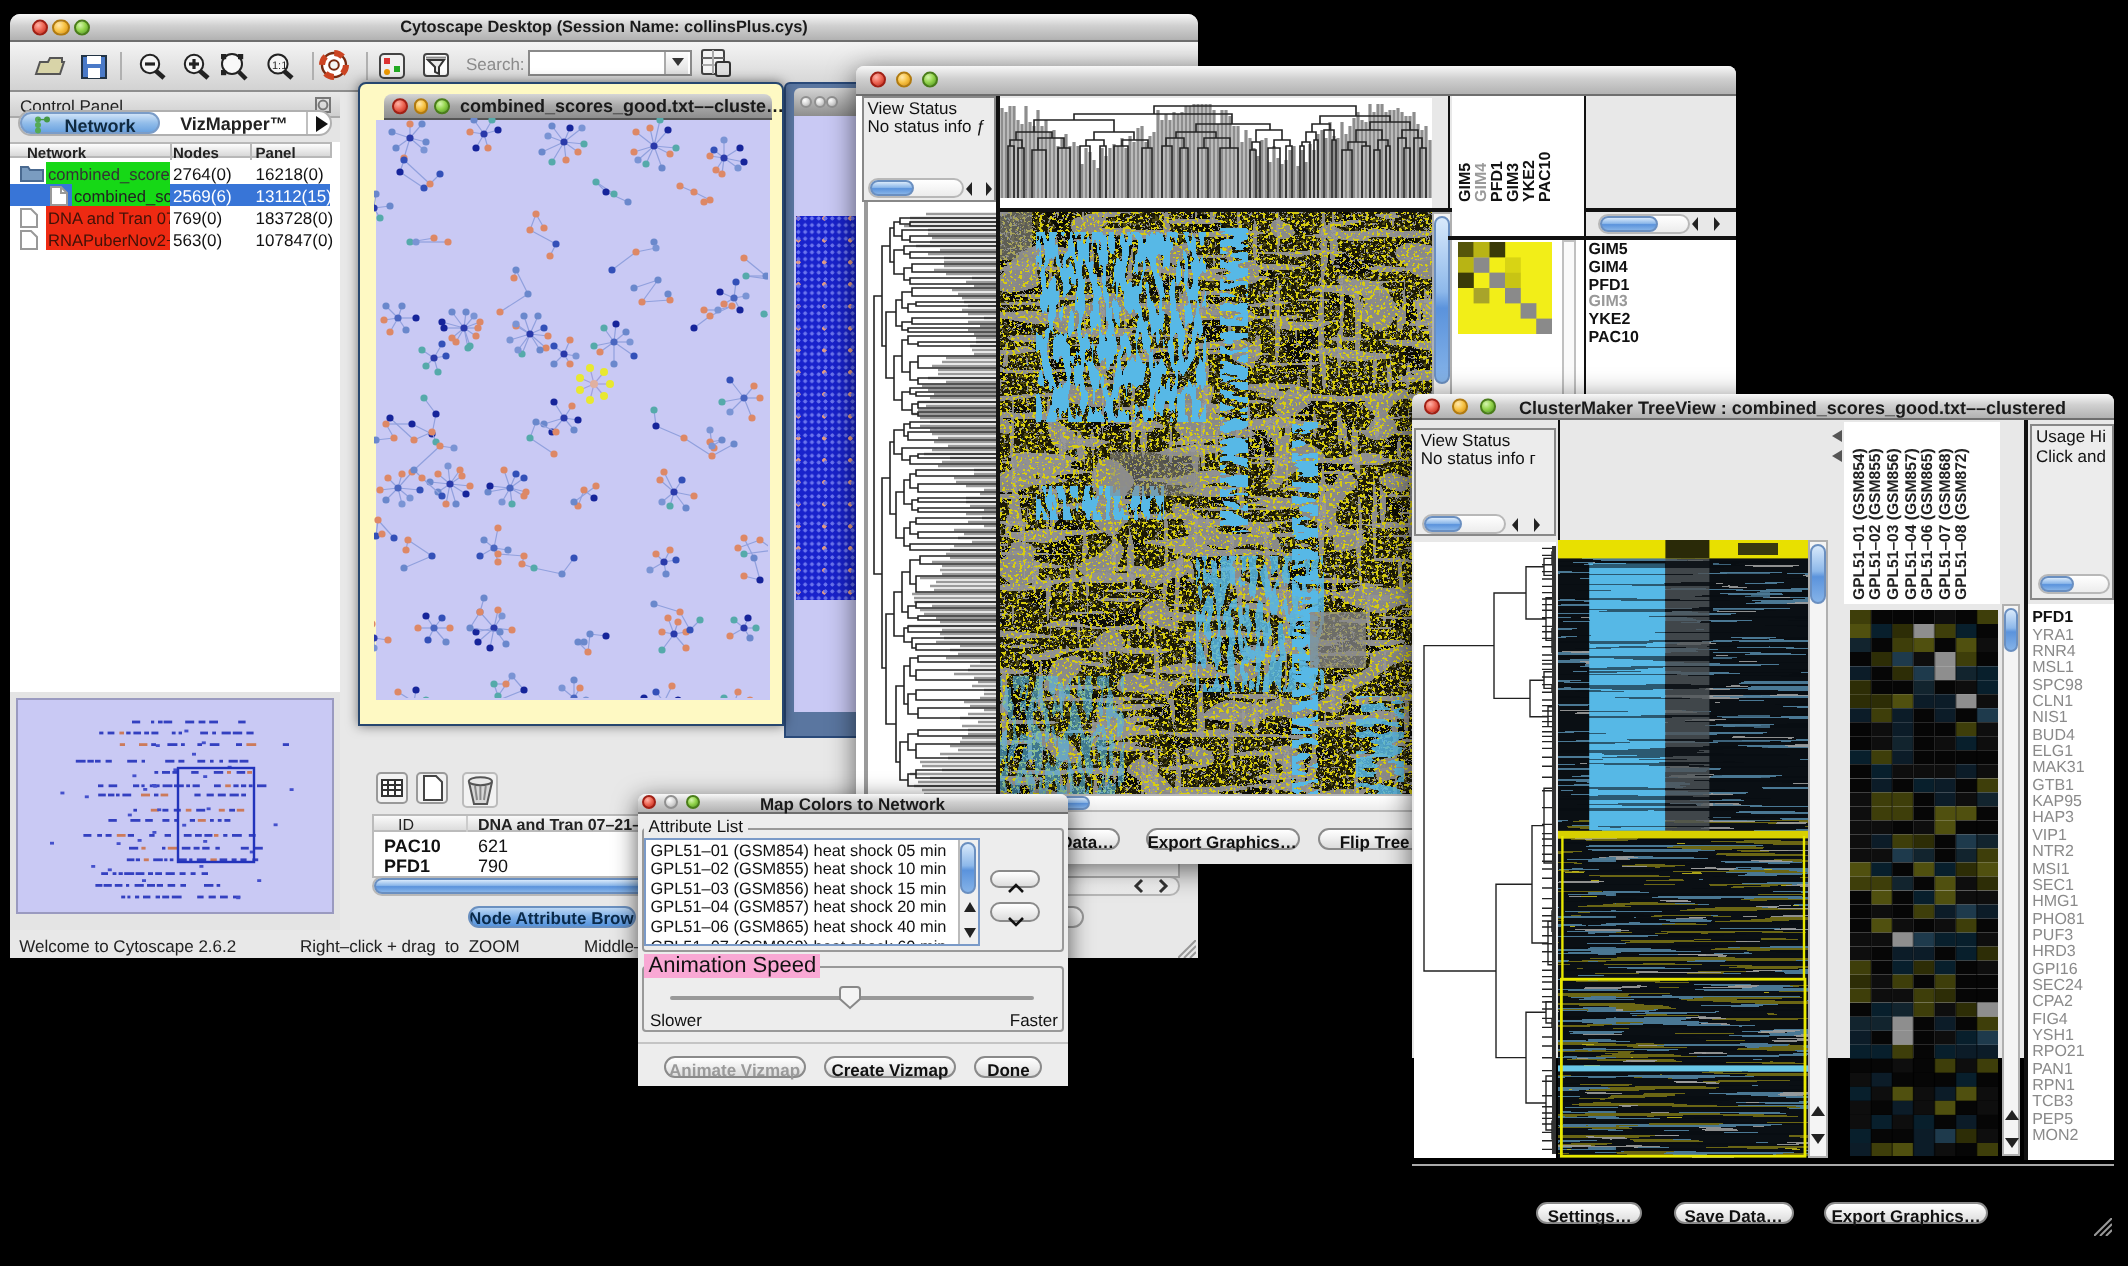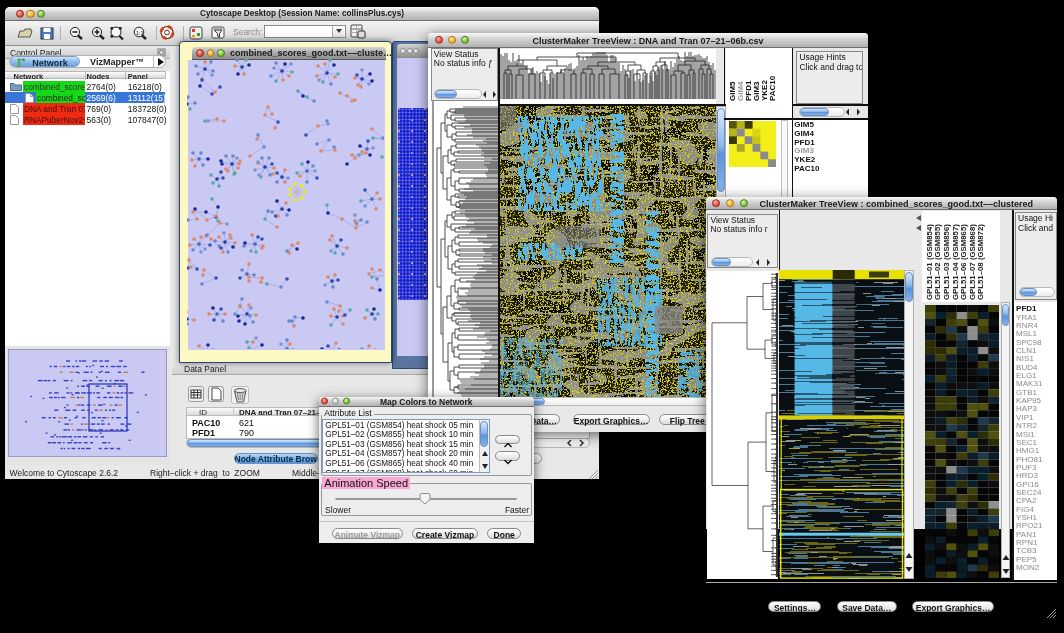--- a/index.html
+++ b/index.html
@@ -353,23 +353,20 @@
           <rect x="62.6" y="44.0" width="2" height="1.4" fill="#4450cc"></rect>
           <rect x="87.0" y="26.4" width="2" height="1.4" fill="#4450cc"></rect>
           <rect x="82.1" y="61.9" width="2" height="1.4" fill="#4450cc"></rect>
           <rect x="77.7" y="34.2" width="2" height="1.4" fill="#4450cc"></rect>
           <rect x="62.0" y="89.6" width="2" height="1.4" fill="#4450cc"></rect>
           <rect x="57.2" y="37.2" width="2" height="1.4" fill="#4450cc"></rect>
           <rect x="80" y="34" width="38" height="47" fill="none" stroke="#2233bb" stroke-width="1.2"></rect>
         </svg></div>
     </div>
     <div class="abs" style="left:167px;top:355px;width:427px;height:103px;background:#e8e8e8">
-      <div class="abs" style="left:0;top:0;width:427px;height:13px;background:linear-gradient(#e9e9e9,#cfcfcf);border-bottom:1px solid #aaa">
-        <div class="abs" style="left:12px;top:2px;font-size:8.5px;color:#222">Data Panel</div>
-      </div>
       <svg class="abs" style="left:16px;top:22px" width="70" height="20" viewBox="0 0 70 20">
 <rect x="0.5" y="2.5" width="15" height="15" rx="2" fill="#f2f2f2" stroke="#999"></rect>
 <rect x="3" y="6" width="10" height="8" fill="#fff" stroke="#333"></rect>
 <line x1="3" y1="8.5" x2="13" y2="8.5" stroke="#333"></line>
         <line x1="3" y1="11" x2="13" y2="11" stroke="#333"></line>
 <line x1="6" y1="6" x2="6" y2="14" stroke="#333"></line>
         <line x1="9.5" y1="6" x2="9.5" y2="14" stroke="#333"></line>
 <rect x="20.5" y="2.5" width="15" height="15" rx="2" fill="#f2f2f2" stroke="#999"></rect>
 <path d="M24 16 L24 4 L30 4 L33 7 L33 16 Z" fill="#fff" stroke="#444"></path>
 <rect x="43.5" y="2.5" width="17" height="17" rx="2" fill="#f2f2f2" stroke="#bbb"></rect>
@@ -1134,21 +1131,20 @@
     <circle cx="108" cy="125" r="2" fill="#e8e830"></circle>
     <line x1="110" y1="133" x2="115" y2="127" stroke="#a0a0dd" stroke-width="0.6"></line>
     <circle cx="115" cy="127" r="2" fill="#e8e830"></circle>
     <circle cx="110" cy="133" r="2" fill="#e0b0a0"></circle>
   </svg>
 <div class="abs" style="left:428.4px;top:33px;width:439.2px;height:399px;background:#e8e8e8;border-radius:4px 4px 0 0;box-shadow:0 3px 14px rgba(0,0,0,0.6)">
     <div class="abs titlebar" style="left:0;top:0;width:100%;height:15px;border-radius:4px 4px 0 0">
       <div class="tl" style="left:6.4px;width:8.4px;height:8.4px;background:radial-gradient(circle at 35% 30%, #ffb3a8, #ee6a58 45%, #c93425 85%);border:0.5px solid #a02015"></div>
       <div class="tl" style="left:19.4px;width:8.4px;height:8.4px;background:radial-gradient(circle at 35% 30%, #ffe9b0, #f8c549 45%, #dd9a1b 85%);border:0.5px solid #b07a10"></div>
       <div class="tl" style="left:32.4px;width:8.4px;height:8.4px;background:radial-gradient(circle at 35% 30%, #d6f5b0, #95d54e 45%, #5ea32a 85%);border:0.5px solid #4a7d1a"></div>
-      <div class="titletx" style="top:2.5px;font-size:9px">ClusterMaker TreeView : DNA and Tran 07–21–06b.csv</div>
     </div>
     <div class="abs" style="left:0;top:15px;width:71px;height:349px;background:#fff"></div>
     <div class="abs" style="left:3.8px;top:15px;width:1.5px;height:349px;background:#9a9a9a"></div>
     <div class="abs" style="left:2.4px;top:14.8px;width:67.4px;height:53px;background:#ececec;border:1px solid #888">
       <div class="abs" style="left:2px;top:1px;font-size:8.5px;color:#111;line-height:9.5px">View Status<br>No status info ƒ</div>
       <div class="strack" style="left:2px;top:40px;width:48px;height:10px"></div>
       <div class="sthumb" style="left:3px;top:41px;width:22px;height:8px"></div>
       <svg class="abs" style="left:50px;top:41px" width="16" height="9">
         <path d="M4 1 L1 4.5 L4 8 Z" fill="#222"></path>
         <path d="M11 1 L14 4.5 L11 8 Z" fill="#222"></path>
@@ -1289,23 +1285,20 @@
       <rect x="31.3" y="30.6" width="7.9" height="7.7" fill="#8a8a8a"></rect>
       <rect x="39.1" y="38.3" width="7.9" height="7.7" fill="#8a8a8a"></rect>
     </svg>
     <div class="abs" style="left:365.9px;top:87.4px;font-size:8px;font-weight:bold;color:#111">GIM5</div>
     <div class="abs" style="left:365.9px;top:96.1px;font-size:8px;font-weight:bold;color:#111">GIM4</div>
     <div class="abs" style="left:365.9px;top:104.7px;font-size:8px;font-weight:bold;color:#111">PFD1</div>
     <div class="abs" style="left:365.9px;top:113.4px;font-size:8px;font-weight:bold;color:#999">GIM3</div>
     <div class="abs" style="left:365.9px;top:122.0px;font-size:8px;font-weight:bold;color:#111">YKE2</div>
     <div class="abs" style="left:365.9px;top:130.7px;font-size:8px;font-weight:bold;color:#111">PAC10</div>
     <div class="abs" style="left:363.4px;top:15px;width:1.5px;height:349px;background:#111"></div>
-    <div class="abs" style="left:368px;top:18.4px;width:66.2px;height:53px;background:#ececec;border:1px solid #888;overflow:hidden">
-      <div class="abs" style="left:2px;top:1px;width:70px;font-size:8.5px;color:#111;line-height:9.5px;white-space:nowrap;overflow:hidden">Usage Hints<br>Click and drag to</div>
-    </div>
     <div class="strack" style="left:371px;top:74px;width:45.5px;height:10px"></div>
     <div class="sthumb" style="left:372px;top:75px;width:29px;height:8px"></div>
     <svg class="abs" style="left:417px;top:75px" width="18" height="9">
       <path d="M4 0.5 L1 4 L4 7.5 Z" fill="#222"></path>
       <path d="M12 0.5 L15 4 L12 7.5 Z" fill="#222"></path>
     </svg>
     <div class="strack" style="left:71.6px;top:363.8px;width:216px;height:9px"></div>
     <div class="sthumb" style="left:90.6px;top:364.8px;width:26px;height:7px"></div>
     <div class="aquabtn" style="left:14px;top:380.7px;width:56px;height:11.7px;font-size:8.5px;padding-top:1.2px">Settings…</div>
     <div class="aquabtn" style="left:76.6px;top:380.7px;width:55px;height:11.7px;font-size:8.5px;padding-top:1.2px">Save Data…</div>

